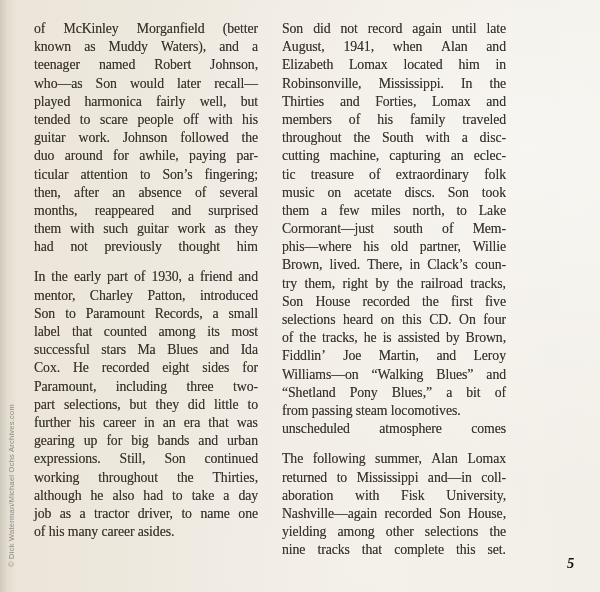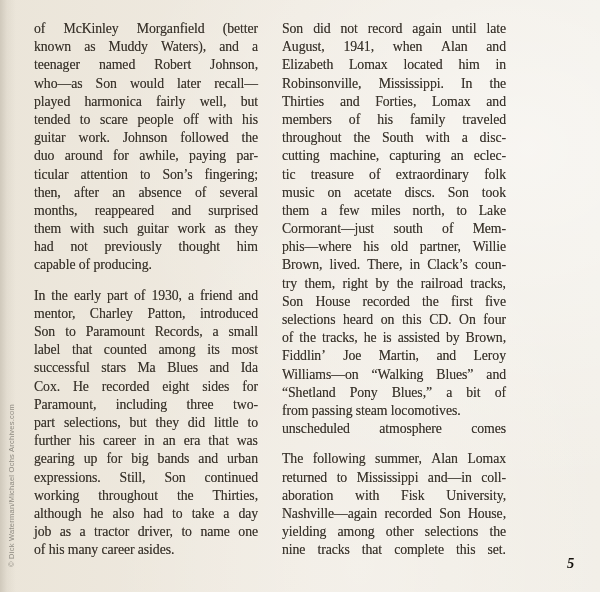--- a/index.html
+++ b/index.html
@@ -154,21 +154,20 @@
           <span>as</span>
           <span>they</span>
         </div>
         <div class="line">
           <span>had</span>
           <span>not</span>
           <span>previously</span>
           <span>thought</span>
           <span>him</span>
         </div>
-        <div class="line plain">capable of producing.</div>
       </div>
       <div class="para">
         <div class="line">
           <span>In</span>
           <span>the</span>
           <span>early</span>
           <span>part</span>
           <span>of</span>
           <span>1930,</span>
           <span>a</span>

